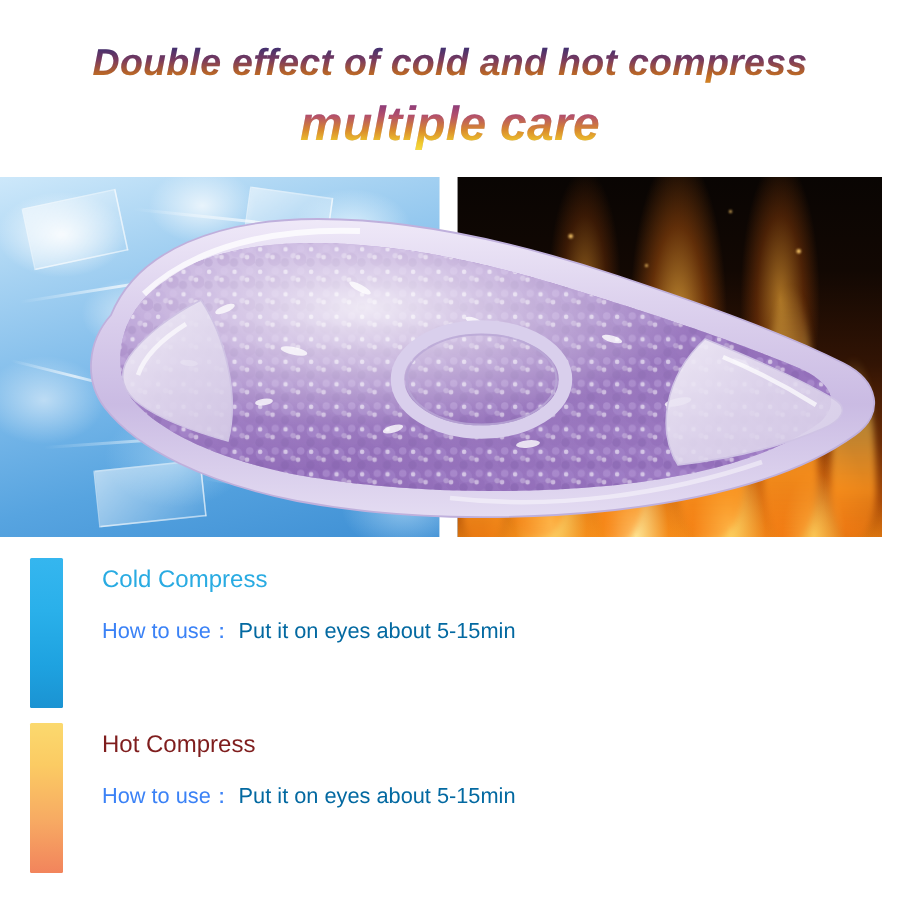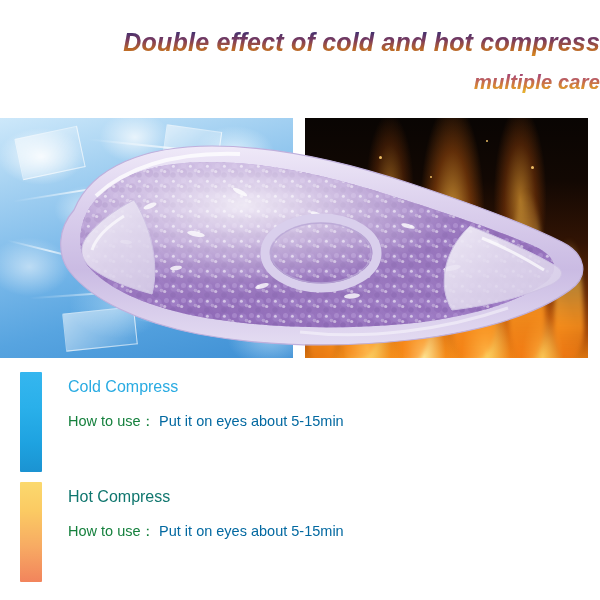--- a/index.html
+++ b/index.html
@@ -21,29 +21,28 @@
     font-size:25px;
     letter-spacing:0.2px;
     line-height:40px;
     background-clip:text;
     -webkit-background-clip:text;
     color:transparent;
     -webkit-text-fill-color:transparent;
     white-space:nowrap;
     text-shadow:none;
     filter:drop-shadow(0.5px 0.5px 0px rgba(120,90,130,0.35));
-    text-align:right;
   }
   .title-line-1{
     background-image:linear-gradient(180deg,
         #2b2f77 0%, #3a2f72 22%, #7a3a5e 45%,
         #b4622a 66%, #d8871f 84%, #e8a42a 100%);
   }
   .title-line-2{
-    font-size:20px;
+    font-size:32px;
     background-image:linear-gradient(180deg,
         #6a2f86 0%, #8a3a7c 18%, #b4506a 38%,
         #d98a2e 62%, #efc62c 82%, #f7e24a 100%);
   }
 
   
   .photo-strip{
     position:absolute;left:0;top:118px;width:600px;height:240px;
   }
   .panel{
@@ -131,29 +130,29 @@
 
   .section-body{margin-left:48px;}
   .section-heading{
     font-size:16px;
     line-height:30px;
     margin:0 0 6px 0;
     font-weight:normal;
     white-space:nowrap;
   }
   .heading-cold{color:#29abe2;}
-  .heading-hot{color:#0f766e;}
+  .heading-hot{color:#7f1d1d;}
 
   .info-row{
     font-size:14.5px;
     line-height:27px;
     color:#2a2a2a;
     white-space:nowrap;
   }
-  .info-label{color:#15803d;}
+  .info-label{color:#3b82f6;}
   .info-value{color:#0369a1;}
 </style>
 </head>
 <body>
 
 <div class="title-block">
   <div class="title-line title-line-1">Double effect of cold and hot compress</div>
   <div class="title-line title-line-2">multiple care</div>
 </div>
 

